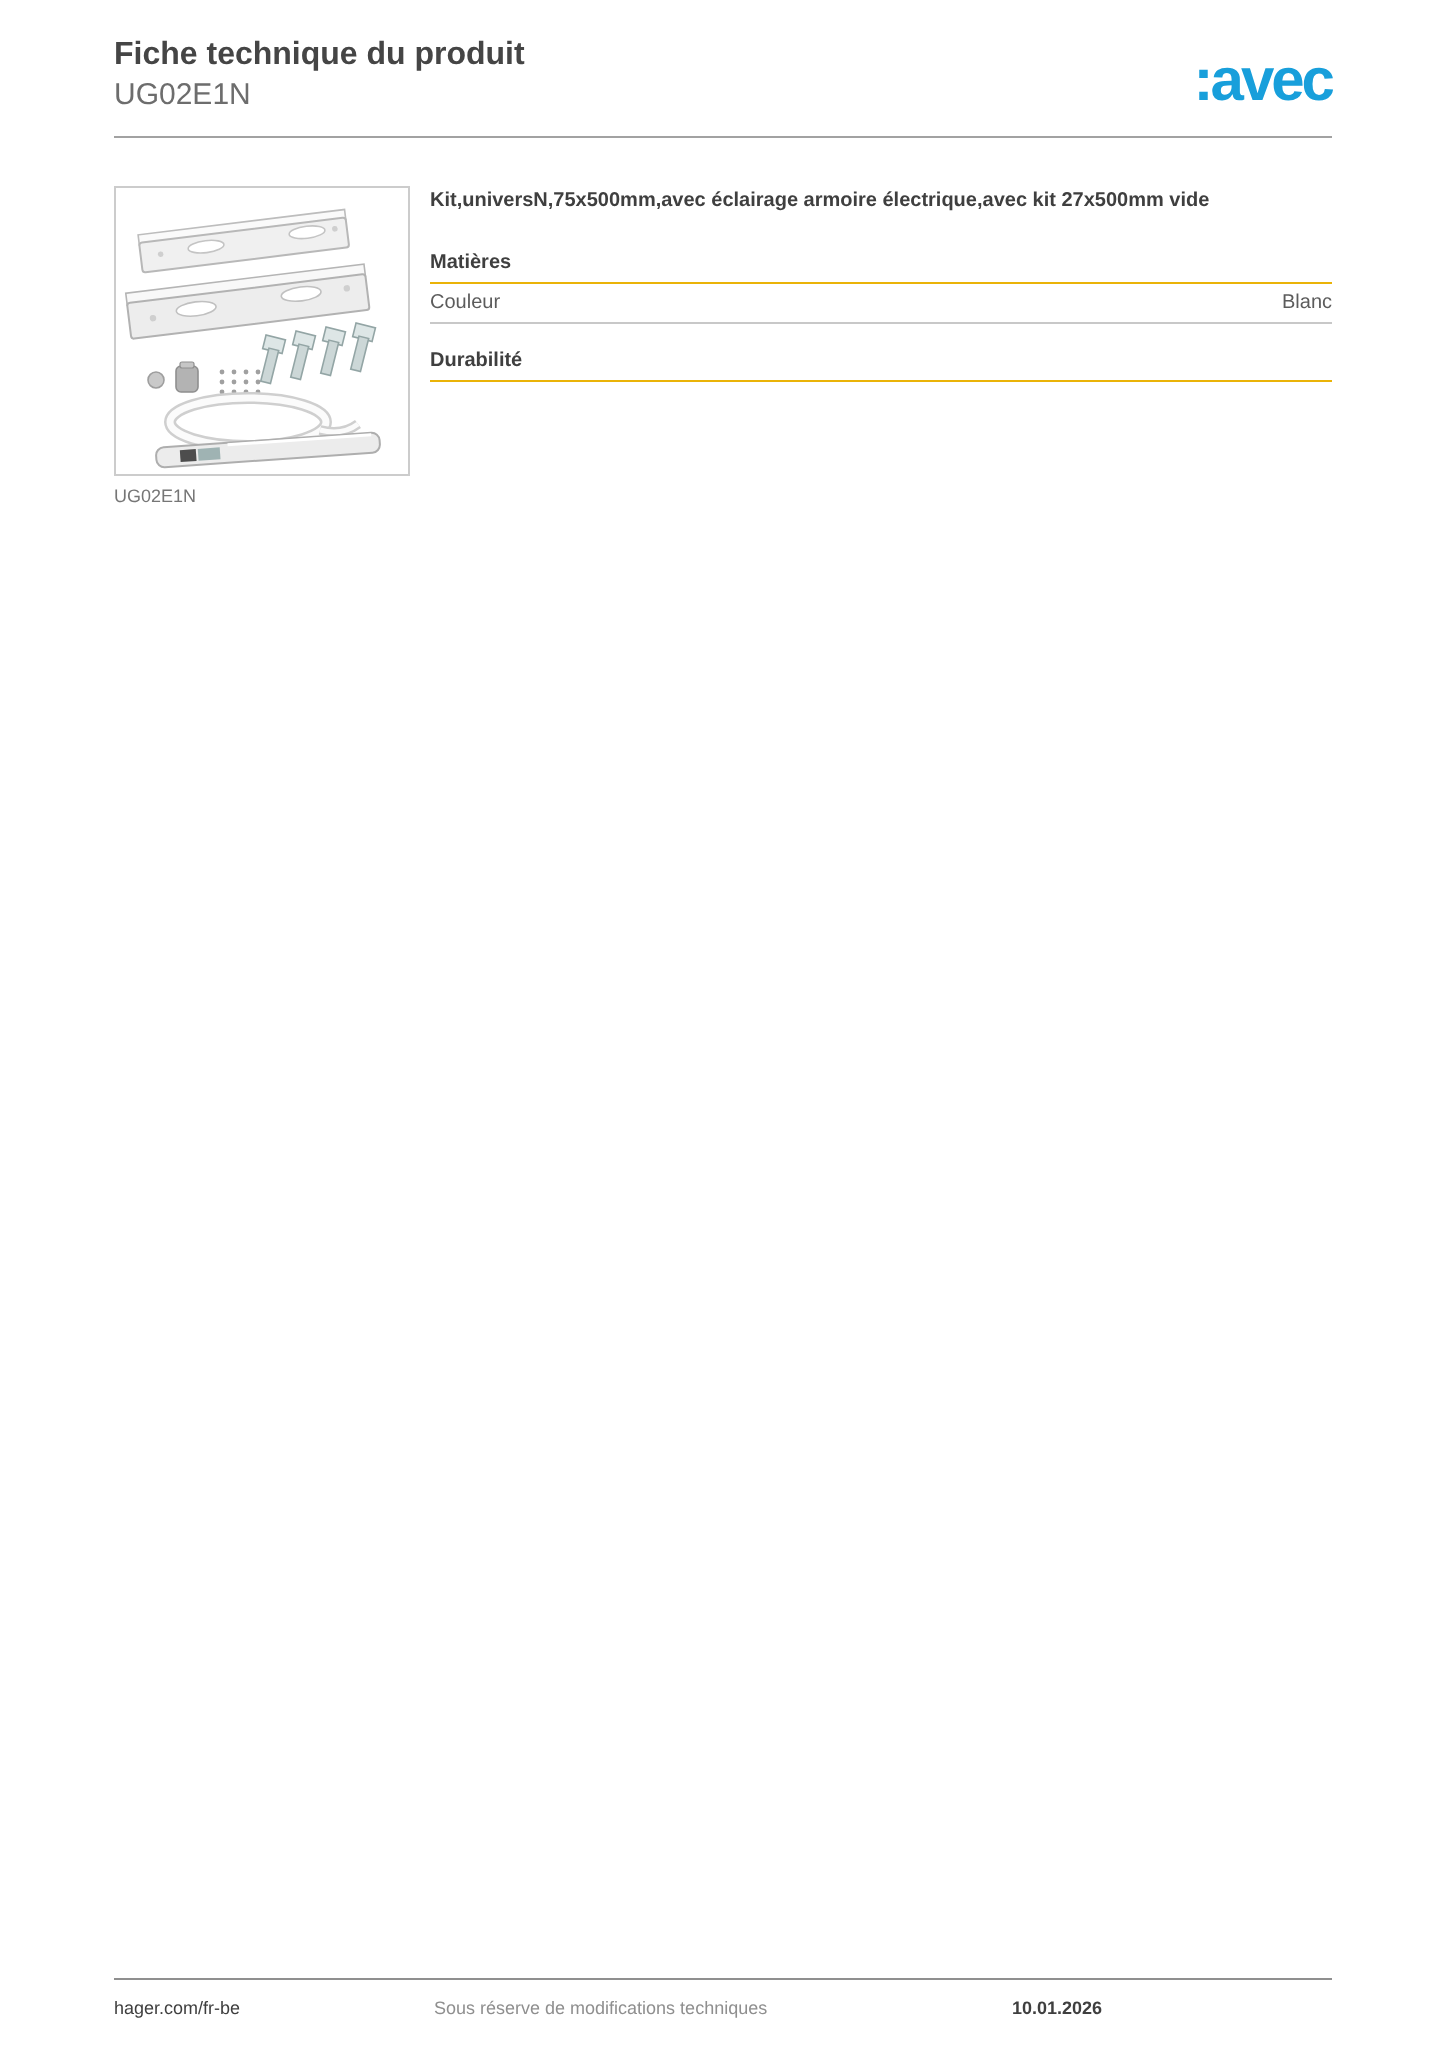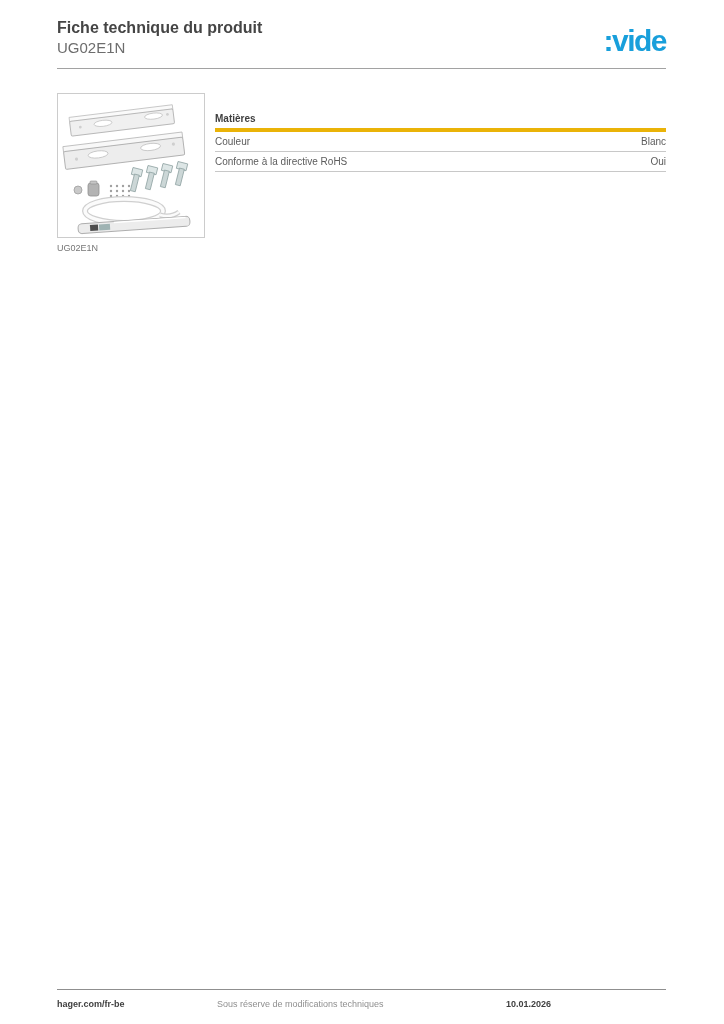--- a/index.html
+++ b/index.html
@@ -83,21 +83,21 @@
     font-size: 10px;
     font-weight: bold;
     color: #3f3f3f;
     margin-top: 24px;
   }
   .spec-section-title {
     font-size: 10px;
     font-weight: bold;
     color: #3f3f3f;
     padding-bottom: 4px;
-    border-bottom: 4px solid #eab308;
+    border-bottom: 1px solid #eab308;
   }
   .spec-section-matieres .spec-section-title { margin-top: 19px; }
   .spec-section-durabilite .spec-section-title { margin-top: 13px; }
   .spec-row {
     display: flex;
     justify-content: space-between;
     align-items: flex-start;
     font-size: 10px;
     color: #5c5c5c;
     padding: 4px 0 4px 0;
@@ -116,35 +116,35 @@
   }
   .footer {
     position: absolute;
     left: 57px;
     top: 999px;
     width: 609px;
     display: flex;
     align-items: baseline;
     font-size: 9px;
   }
-  .footer-left { font-weight: bold; color: #3f3f3f; width: 160px; }
+  .footer-left { font-weight: normal; color: #3f3f3f; width: 160px; }
   .footer-center { flex: 1; text-align: left; color: #8f8f8f; }
   .footer-right { font-weight: bold; color: #3f3f3f; width: 160px; text-align: left; }
 </style>
 </head>
 <body>
 
 <div class="page">
 
   <div class="header">
     <div>
       <div class="page-title">Fiche technique du produit</div>
       <div class="product-code">UG02E1N</div>
     </div>
-    <div class="logo">:vide</div>
+    <div class="logo">:avec</div>
   </div>
   <hr class="header-rule">
 
   <div class="main">
 
     <div class="left-col">
       <div class="image-box">
         <svg viewBox="0 0 146 143">
 
           <g transform="rotate(-7 64 28)">
@@ -213,34 +213,32 @@
             <rect x="32" y="128" width="8" height="6" fill="#4d4d4d"></rect>
             <rect x="41" y="128" width="11" height="6" fill="#9fb3b3"></rect>
             <line x1="56" y1="127" x2="128" y2="127" stroke="#ffffff" stroke-width="1.5"></line>
           </g>
         </svg>
       </div>
       <div class="image-caption">UG02E1N</div>
     </div>
 
     <div class="right-col">
+      <div class="description">Kit,universN,75x500mm,avec éclairage armoire électrique,avec kit 27x500mm vide</div>
 
       <div class="spec-section spec-section-matieres">
         <div class="spec-section-title">Matières</div>
         <div class="spec-row">
           <span class="spec-label">Couleur</span>
           <span class="spec-value">Blanc</span>
         </div>
       </div>
 
       <div class="spec-section spec-section-durabilite">
-        <div class="spec-row">
-          <span class="spec-label">Conforme à la directive RoHS</span>
-          <span class="spec-value">Oui</span>
-        </div>
+        <div class="spec-section-title">Durabilité</div>
       </div>
     </div>
   </div>
 
   <hr class="footer-rule">
   <div class="footer">
     <span class="footer-left">hager.com/fr-be</span>
     <span class="footer-center">Sous réserve de modifications techniques</span>
     <span class="footer-right">10.01.2026</span>
   </div>

